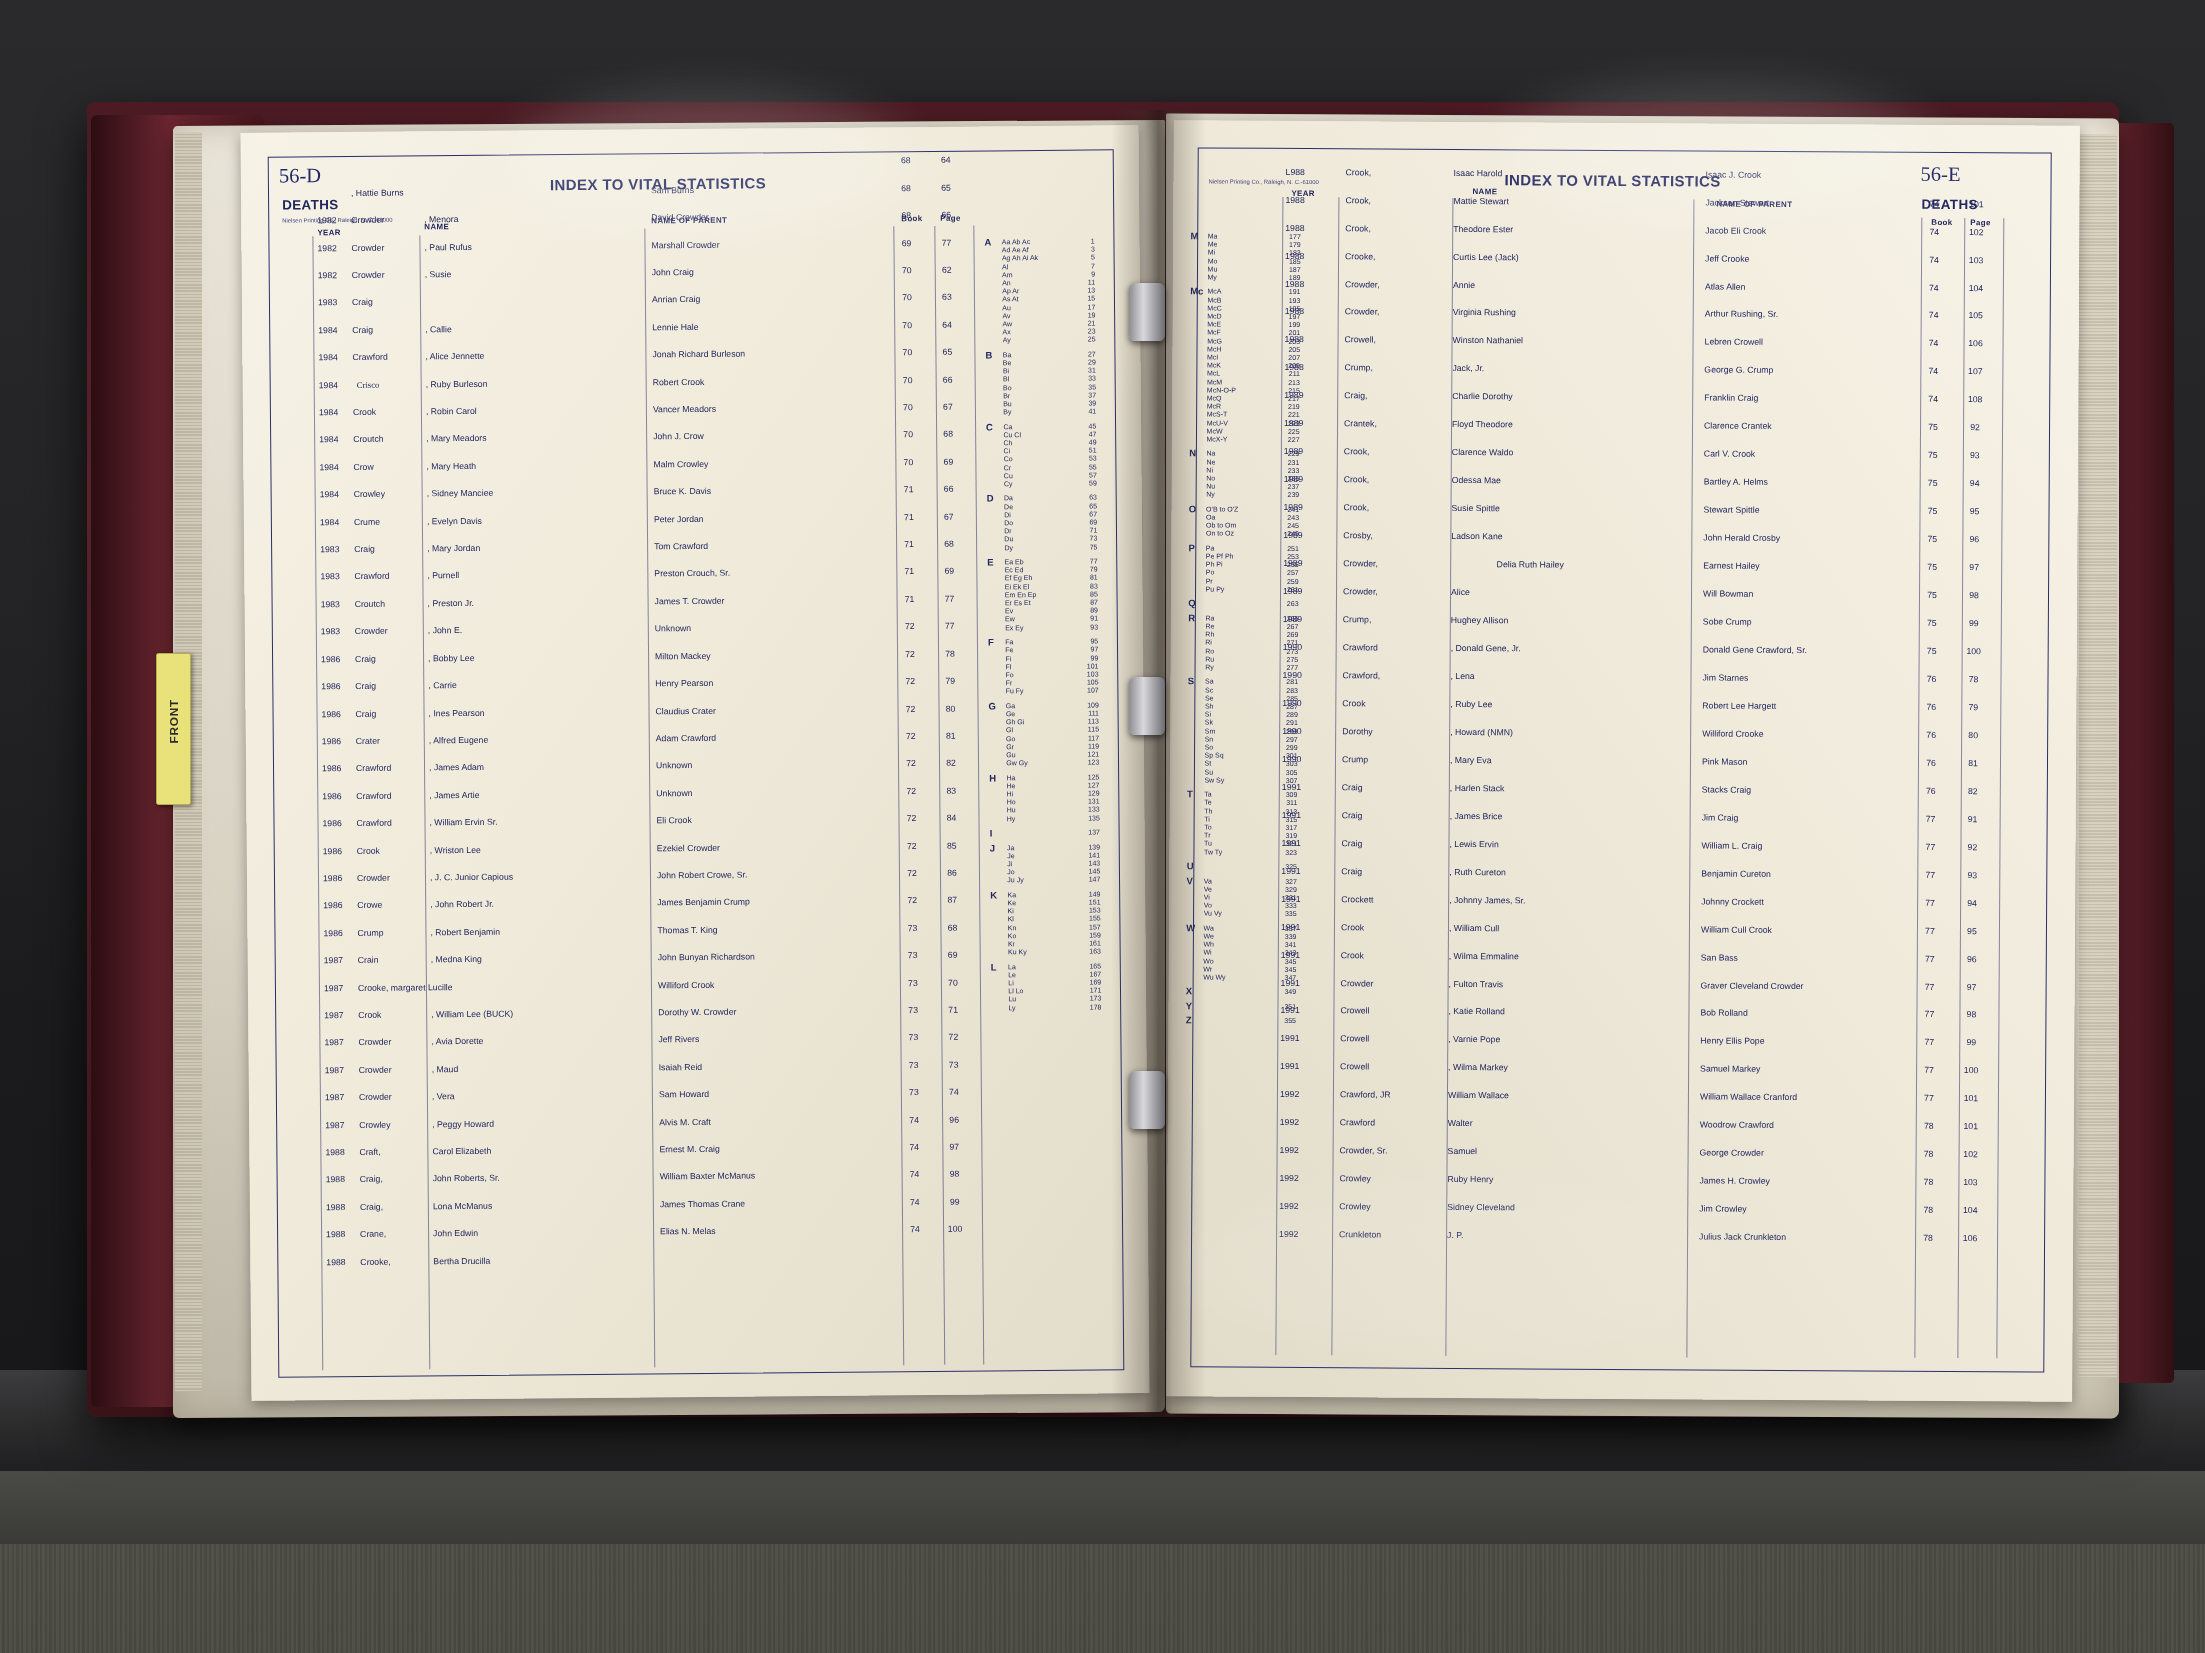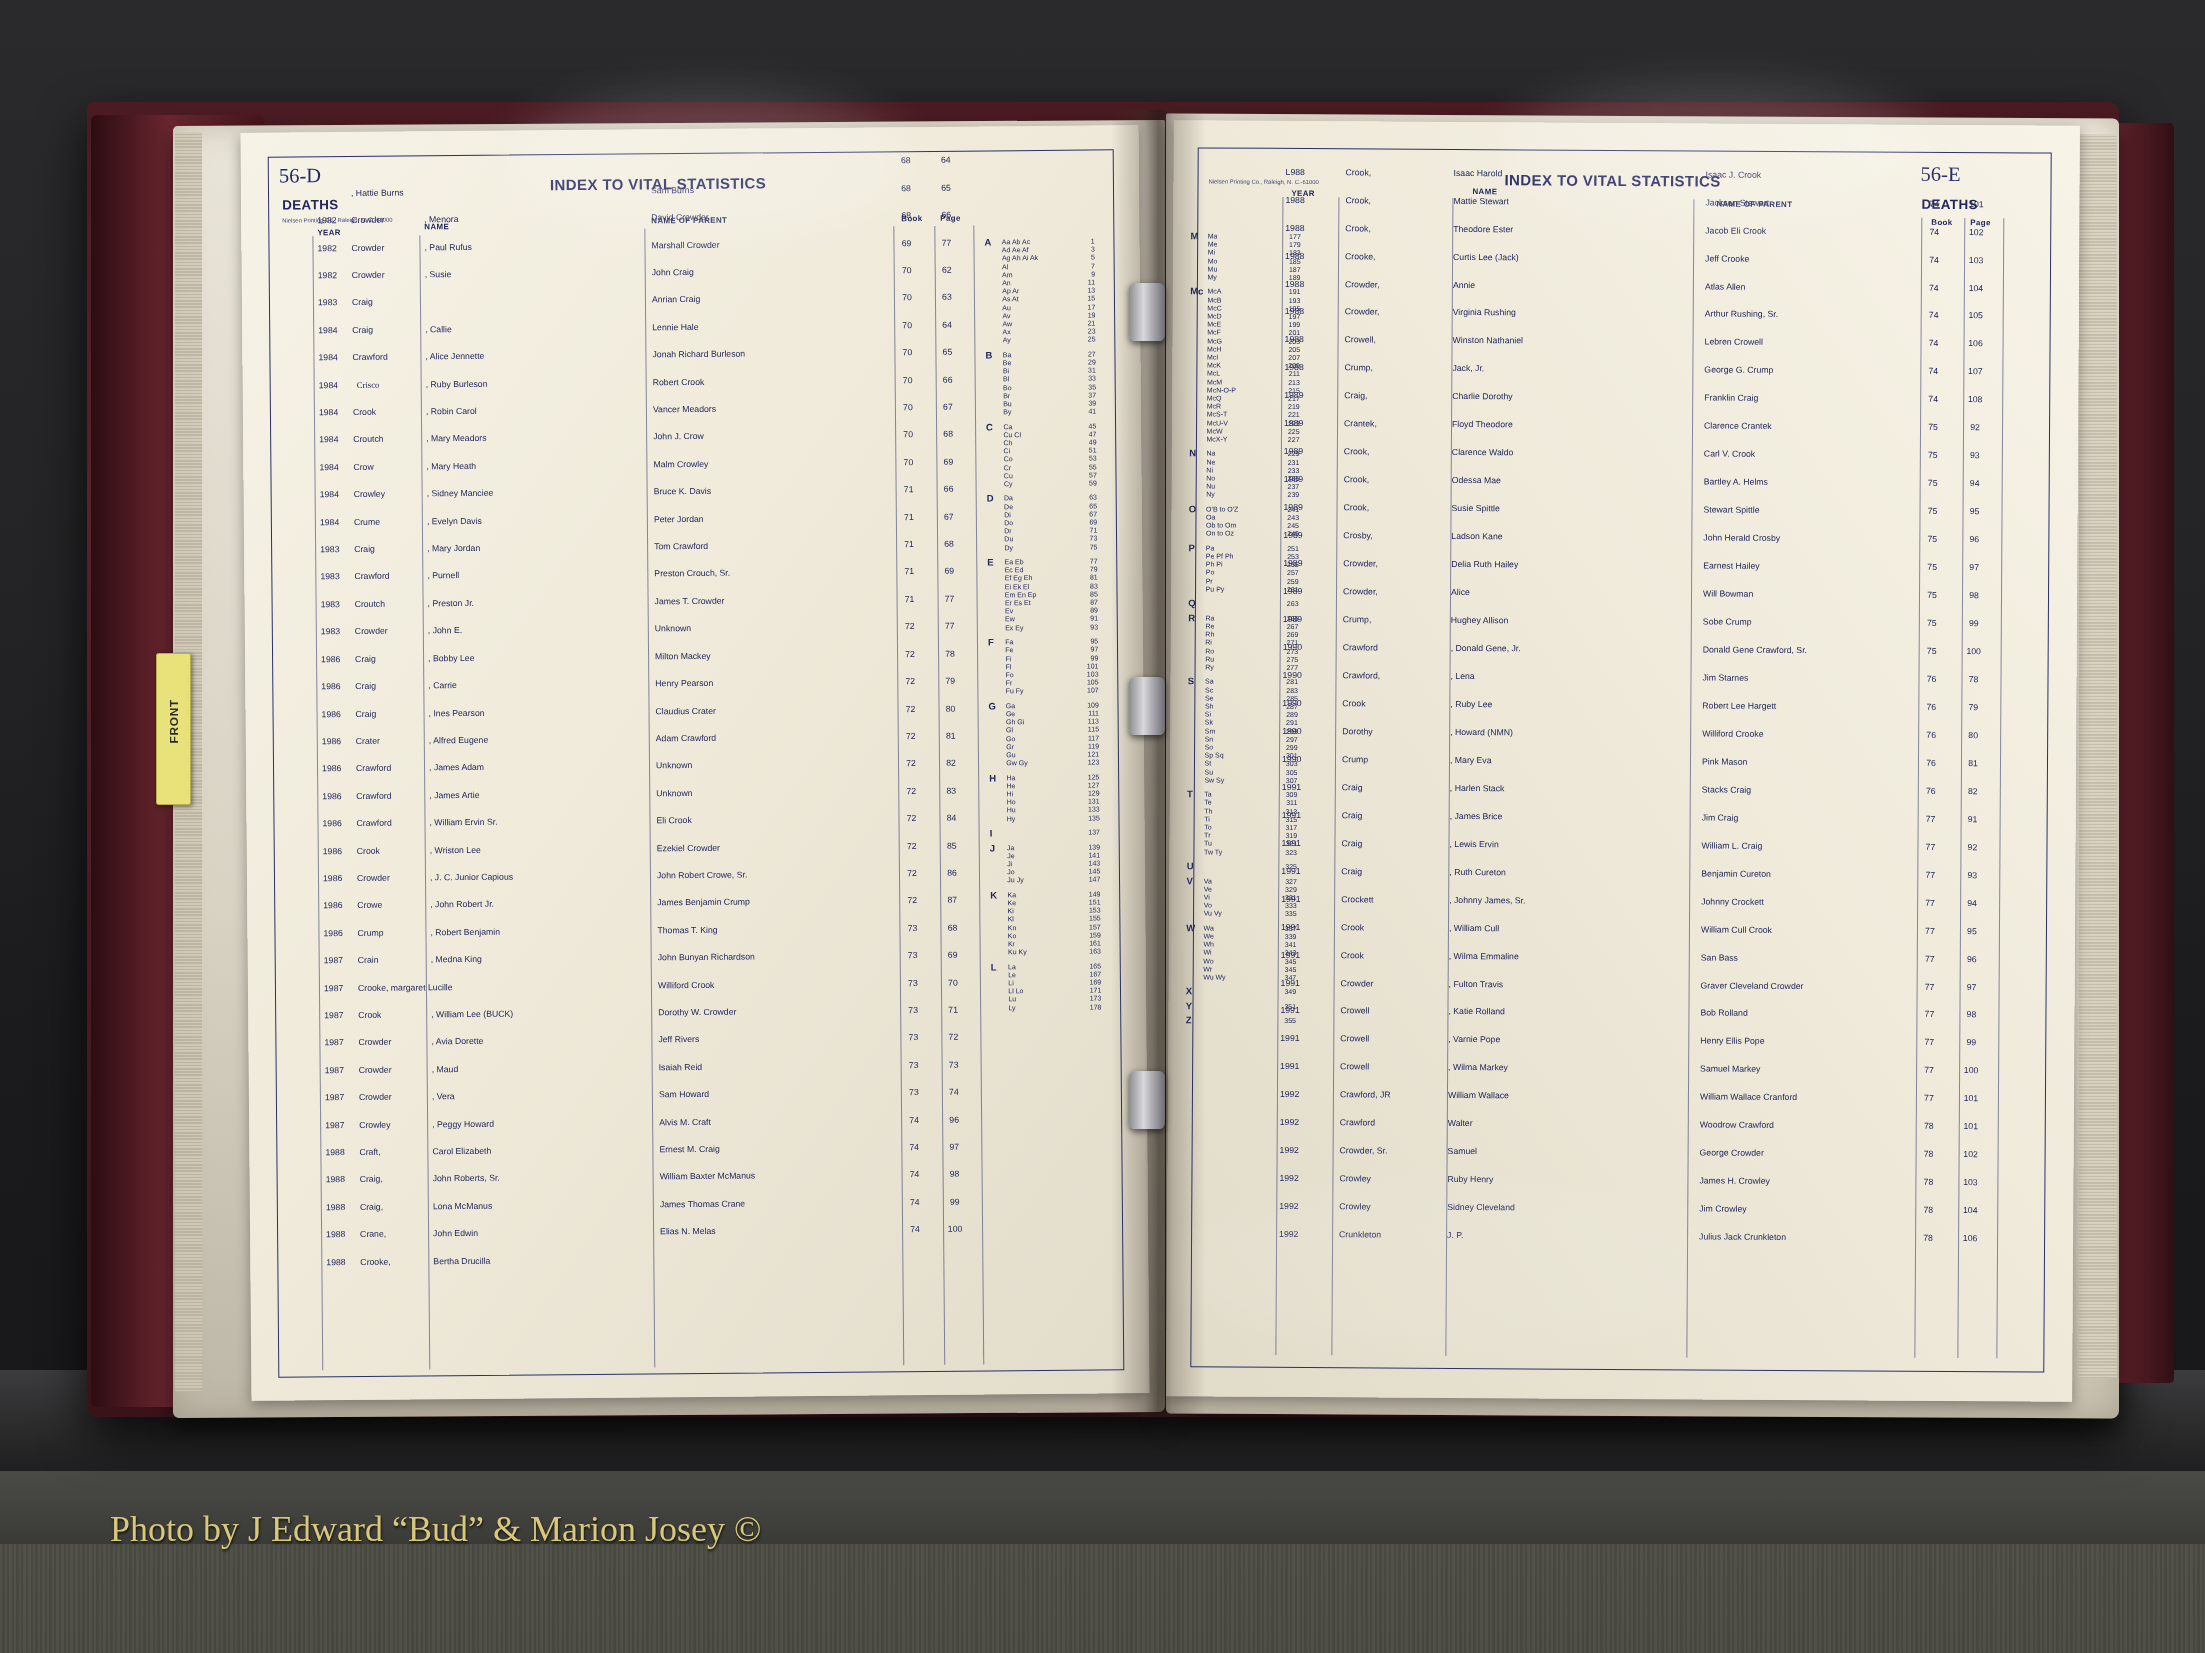--- a/index.html
+++ b/index.html
@@ -701,21 +701,21 @@
             <span class="c-year" style="left: 112px; top: 0px;">1989</span>
             <span class="c-name" style="left: 172px; top: 0px;">Crosby,</span>
             <span class="c-given" style="left: 280px; top: 0px;">Ladson Kane</span>
             <span class="c-parent" style="left: 532px; top: 0px;">John Herald Crosby</span>
             <span class="c-book" style="left: 747px; top: 0px;">75</span>
             <span class="c-page" style="left: 788px; top: 0px;">96</span>
           </div>
           <div class="row" style="left: 0px; top: 437px; width: 827px; height: 28px;">
             <span class="c-year" style="left: 112px; top: 0px;">1989</span>
             <span class="c-name" style="left: 172px; top: 0px;">Crowder,</span>
-            <span class="c-given" style="left: 280px; top: 0px;">Delia Ruth Hailey</span>
+            <span class="c-given" style="left: 280px; top: 0px; text-align: center;">Delia Ruth Hailey</span>
             <span class="c-parent" style="left: 532px; top: 0px;">Earnest Hailey</span>
             <span class="c-book" style="left: 747px; top: 0px;">75</span>
             <span class="c-page" style="left: 788px; top: 0px;">97</span>
           </div>
           <div class="row" style="left: 0px; top: 465px; width: 827px; height: 28px;">
             <span class="c-year" style="left: 112px; top: 0px;">1989</span>
             <span class="c-name" style="left: 172px; top: 0px;">Crowder,</span>
             <span class="c-given" style="left: 280px; top: 0px;">Alice</span>
             <span class="c-parent" style="left: 532px; top: 0px;">Will Bowman</span>
             <span class="c-book" style="left: 747px; top: 0px;">75</span>
@@ -1020,15 +1020,14 @@
 
     <div class="tab">
       <span>FRONT</span>
     </div>
   </div>
 
   <div class="glare" style="left:504px;top:95px;width:410px;height:142px;background:rgba(255,255,255,.18);"></div>
   <div class="glare" style="left:1496px;top:87px;width:441px;height:134px;background:rgba(255,255,255,.16);"></div>
   <div class="glare" style="left:1181px;top:1181px;width:551px;height:173px;background:rgba(255,255,255,.08);"></div>
 
-  <div class="watermark">Photo by J Edward “Bud” &amp; Marion Josey ©</div>
 </div>
 
 
 </body></html>

